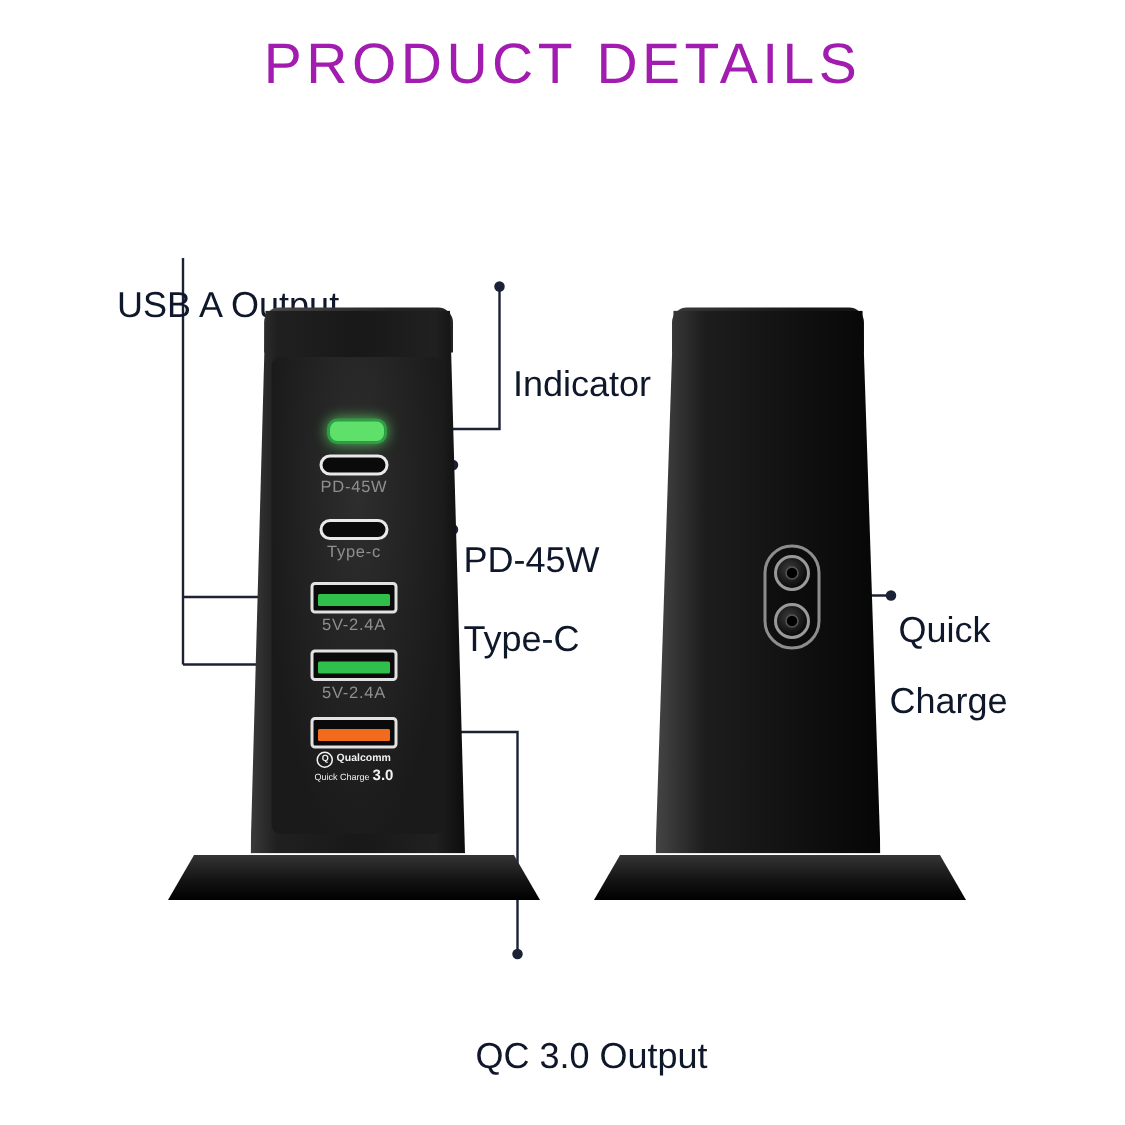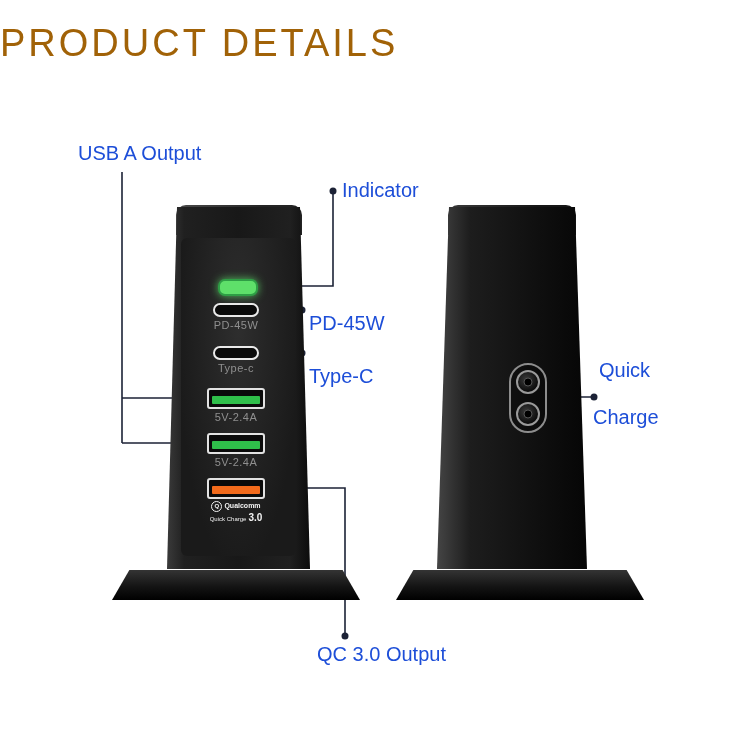--- a/index.html
+++ b/index.html
@@ -1,22 +1,22 @@
 <!DOCTYPE html>
 <html><head>
 <meta charset="utf-8">
 <style>
   html,body{margin:0;padding:0;background:#ffffff;}
   body{width:750px;height:750px;position:relative;font-family:"Liberation Sans",sans-serif;overflow:hidden;}
   .stage{position:absolute;inset:0;}
 
-  .page-title{position:absolute;left:0;right:0;top:22px;
-    font-size:38px;font-weight:400;letter-spacing:3px;color:#a16207;margin:0;}
+  .page-title{position:absolute;left:0;right:0;top:22px;text-align:center;
+    font-size:38px;font-weight:400;letter-spacing:3px;color:#a21caf;margin:0;}
 
-  .callout{position:absolute;font-size:20px;color:#1d4ed8;white-space:nowrap;}
+  .callout{position:absolute;font-size:24px;color:#0f172a;white-space:nowrap;margin-top:48px;}
 
   svg.lines{position:absolute;inset:0;width:750px;height:750px;pointer-events:none;}
   svg.lines path{stroke:#1c2236;stroke-width:1.6;fill:none;}
   svg.lines circle{fill:#1c2236;}
 
   
   .tower{position:absolute;top:207px;height:362px;}
   .tower-front{left:167px;width:143px;
     clip-path:polygon(10px 0,133px 0,143px 100%,0 100%);
     background:linear-gradient(90deg,#3a3a3a 0%,#202020 12%,#181818 50%,#202020 86%,#0c0c0c 100%);}
@@ -86,21 +86,21 @@
     <circle cx="302" cy="310" r="3.5"></circle>
     <path d="M261 353 H299"></path>
     <circle cx="302" cy="353" r="3.5"></circle>
     <path d="M551 397 H591"></path>
     <circle cx="594" cy="397" r="3.5"></circle>
     <path d="M267 488 H345 V633"></path>
     <circle cx="345" cy="636" r="3.5"></circle>
   </svg>
 
   <div class="callout" style="left:78px;top:142px;">USB A Output</div>
-  <div class="callout" style="left:342px;top:179px;">Indicator</div>
+  <div class="callout" style="left:342px;top:195px;">Indicator</div>
   <div class="callout" style="left:309px;top:312px;">PD-45W</div>
   <div class="callout" style="left:309px;top:365px;">Type-C</div>
   <div class="callout" style="left:599px;top:359px;">Quick</div>
   <div class="callout" style="left:593px;top:406px;">Charge</div>
   <div class="callout" style="left:317px;top:643px;">QC 3.0 Output</div>
 
   <div class="tower-cap cap-front"></div>
   <div class="tower tower-front"></div>
   <div class="face-front"></div>
   <div class="base base-front"></div>

